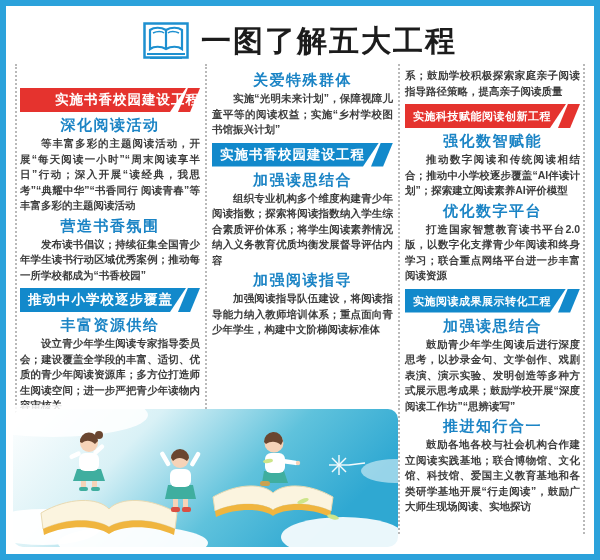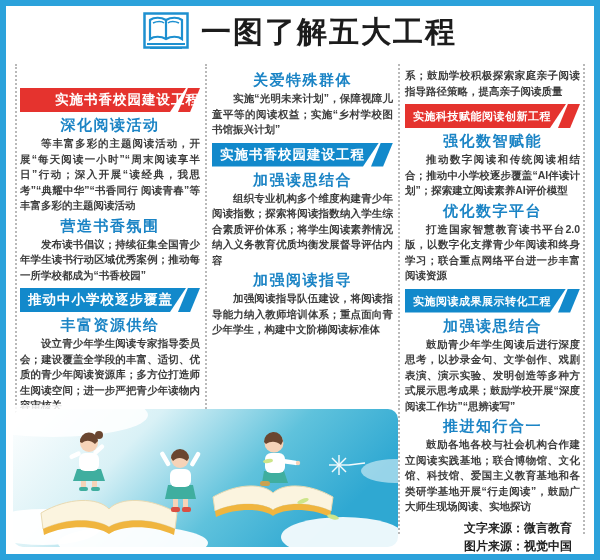--- a/index.html
+++ b/index.html
@@ -1,19 +1,19 @@
 <!DOCTYPE html>
 <html><head>
 <meta charset="utf-8">
 <style>
   html,body{margin:0;padding:0;background:#fff;}
   body{width:600px;height:560px;position:relative;font-family:"Liberation Sans","DejaVu Sans",sans-serif;}
   .page{position:absolute;inset:0;border:6px solid #2ba2db;background:#fff;box-sizing:border-box;overflow:hidden;}
   
-  .header{position:absolute;left:0;right:0;top:6px;height:50px;display:flex;align-items:flex-start;justify-content:center;gap:12px;}
+  .header{position:absolute;left:0;right:0;top:6px;height:50px;display:flex;align-items:flex-end;justify-content:center;gap:12px;}
   .book-icon{width:46px;height:40px;display:block;}
   .title{font-size:30px;font-weight:900;color:#1c1c1c;letter-spacing:2px;white-space:nowrap;}
   
   .columns{position:absolute;left:8px;right:8px;top:58px;bottom:8px;display:grid;grid-template-columns:192px 193px 1fr;}
   .col{padding:4px 6px 0 6px;box-sizing:border-box;}
   .sep{position:absolute;width:0;border-left:2px dotted #b9b9b9;}
   .sep-left{left:9px;top:58px;height:352px;}
   .sep-mid1{left:199px;top:58px;height:352px;}
   .sep-mid2{left:392px;top:58px;height:470px;}
   .sep-right{right:9px;top:58px;height:470px;}
@@ -99,24 +99,20 @@
         <div class="para">推动数字阅读和传统阅读相结合；推动中小学校逐步覆盖“AI伴读计划”；探索建立阅读素养AI评价模型</div>
         <div class="subtitle">优化数字平台</div>
         <div class="para">打造国家智慧教育读书平台2.0版，以数字化支撑青少年阅读和终身学习；联合重点网络平台进一步丰富阅读资源</div>
         <div class="banner blue len12">
           <span class="banner-text">实施阅读成果展示转化工程</span>
         </div>
         <div class="subtitle">加强读思结合</div>
         <div class="para">鼓励青少年学生阅读后进行深度思考，以抄录金句、文学创作、戏剧表演、演示实验、发明创造等多种方式展示思考成果；鼓励学校开展“深度阅读工作坊”“思辨读写”</div>
         <div class="subtitle">推进知行合一</div>
         <div class="para">鼓励各地各校与社会机构合作建立阅读实践基地；联合博物馆、文化馆、科技馆、爱国主义教育基地和各类研学基地开展“行走阅读”，鼓励广大师生现场阅读、实地探访</div>
-        <div class="credits">
-          <div class="credit-line">文字来源：微言教育</div>
-          <div class="credit-line">图片来源：视觉中国</div>
-        </div>
       </div>
     </div>
 
   <svg class="illu" viewBox="0 0 385 142">
     <defs>
       <linearGradient id="sky" x1="0" y1="0" x2="1" y2="0.35">
         <stop offset="0" stop-color="#ffffff"></stop>
         <stop offset="0.35" stop-color="#d9f1f6"></stop>
         <stop offset="0.7" stop-color="#5fc2dc"></stop>
         <stop offset="1" stop-color="#2fa8d2"></stop>

